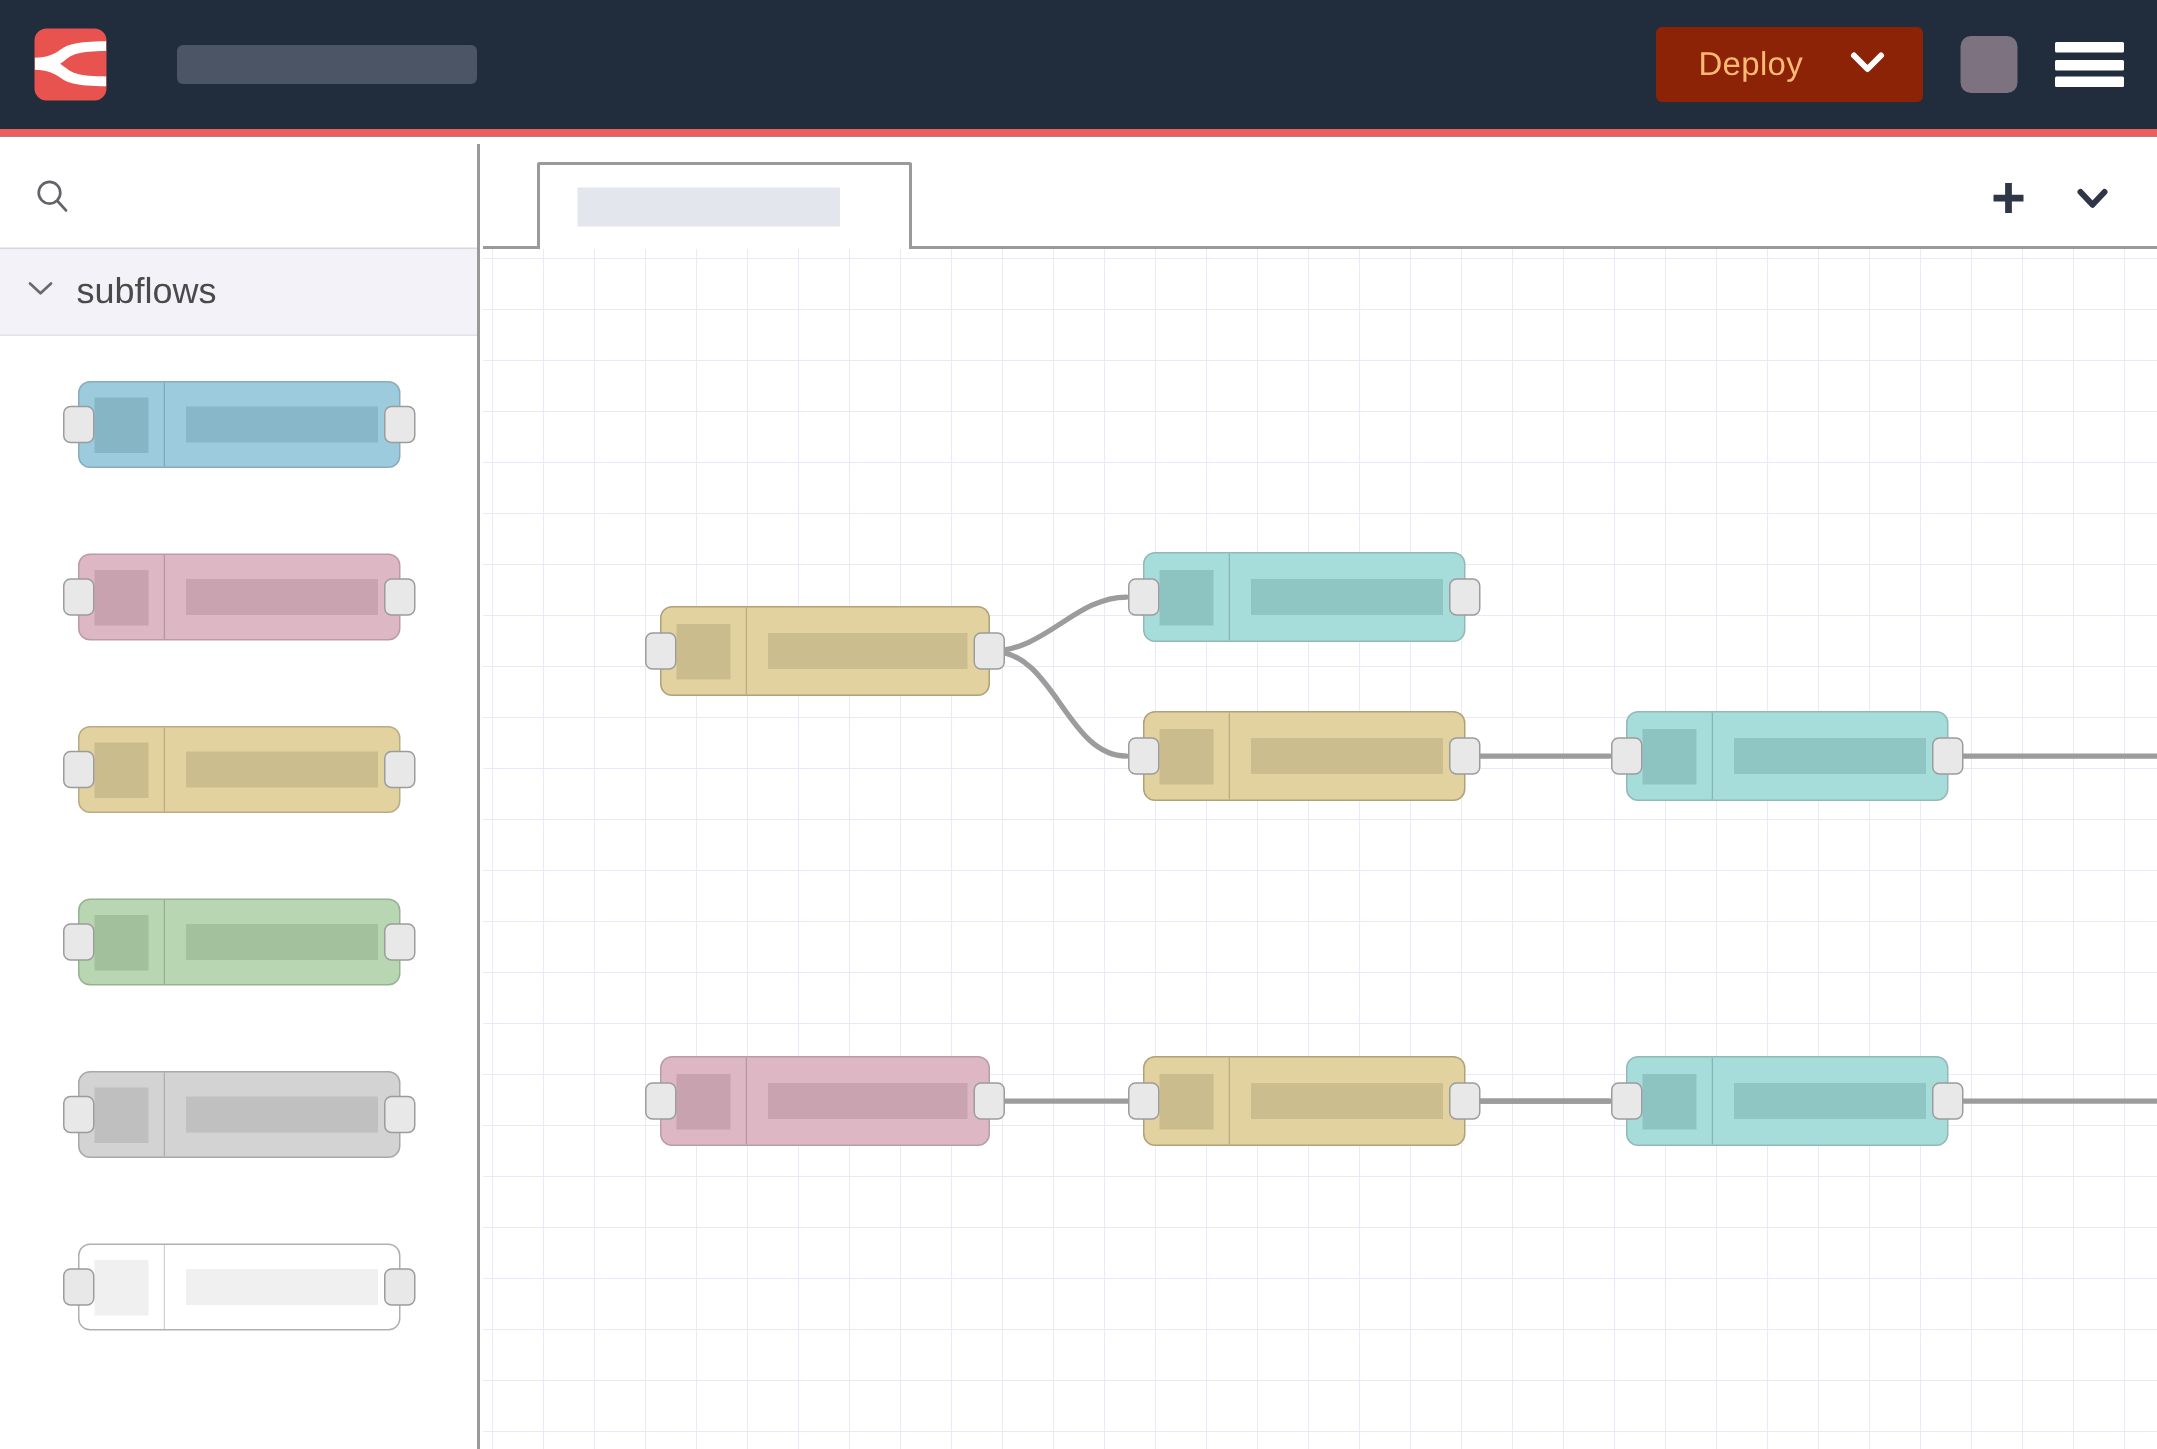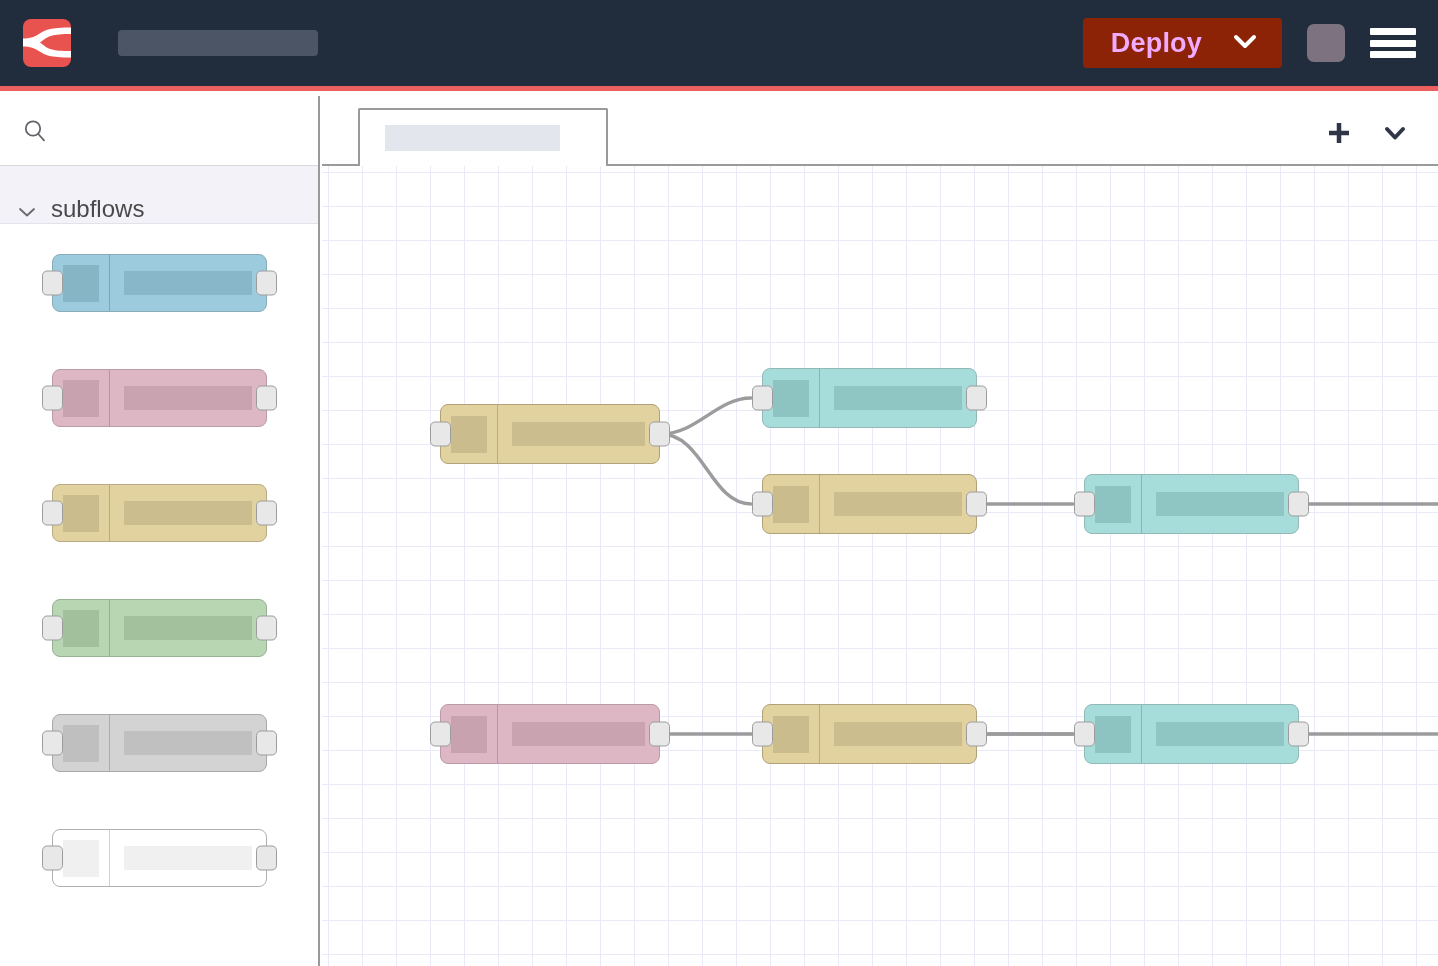--- a/index.html
+++ b/index.html
@@ -34,21 +34,21 @@
     margin-left: auto; display: flex; align-items: center;
     margin-right: 22px; gap: 25px;
   }
   #deploy-btn {
     height: 50px; padding: 0 22px 0 28px;
     background: #8c2206; border-radius: 4px;
     display: flex; align-items: center; gap: 28px;
     border: none; cursor: pointer;
   }
   #deploy-btn .label {
-    color: #f0abfc; font-size: 27px; font-weight: 700;
+    color: #fdba74; font-size: 22px; font-weight: 400;
     letter-spacing: .2px; line-height: 1;
   }
   #deploy-btn .chev { display: block; }
   #user-avatar {
     width: 38px; height: 38px; background: #7d7380;
     border-radius: 7px; cursor: pointer;
   }
   #menu-btn {
     width: 46px; height: 36px; cursor: pointer;
     display: flex; flex-direction: column; justify-content: space-between;
@@ -66,21 +66,21 @@
   }
   #palette-search {
     height: 70px; border-bottom: 1px solid #d8d8d8;
     display: flex; align-items: center; padding-left: 22px;
     background: #ffffff;
   }
   #palette-search .sicon { width: 26px; height: 26px; }
   #category-header {
     height: 58px; background: #f2f2f8;
     border-bottom: 1px solid #e2e2ea;
-    display: flex; align-items: flex-end; gap: 13px;
+    display: flex; align-items: center; gap: 13px;
     padding-left: 16px; cursor: pointer;
   }
   #category-header .cname {
     font-size: 24px; color: #4a4a4a; font-weight: 400;
   }
   #palette-list { padding: 30px 0 0 0; }
 
   
   .pnode {
     position: relative; width: 215px; height: 58px;

